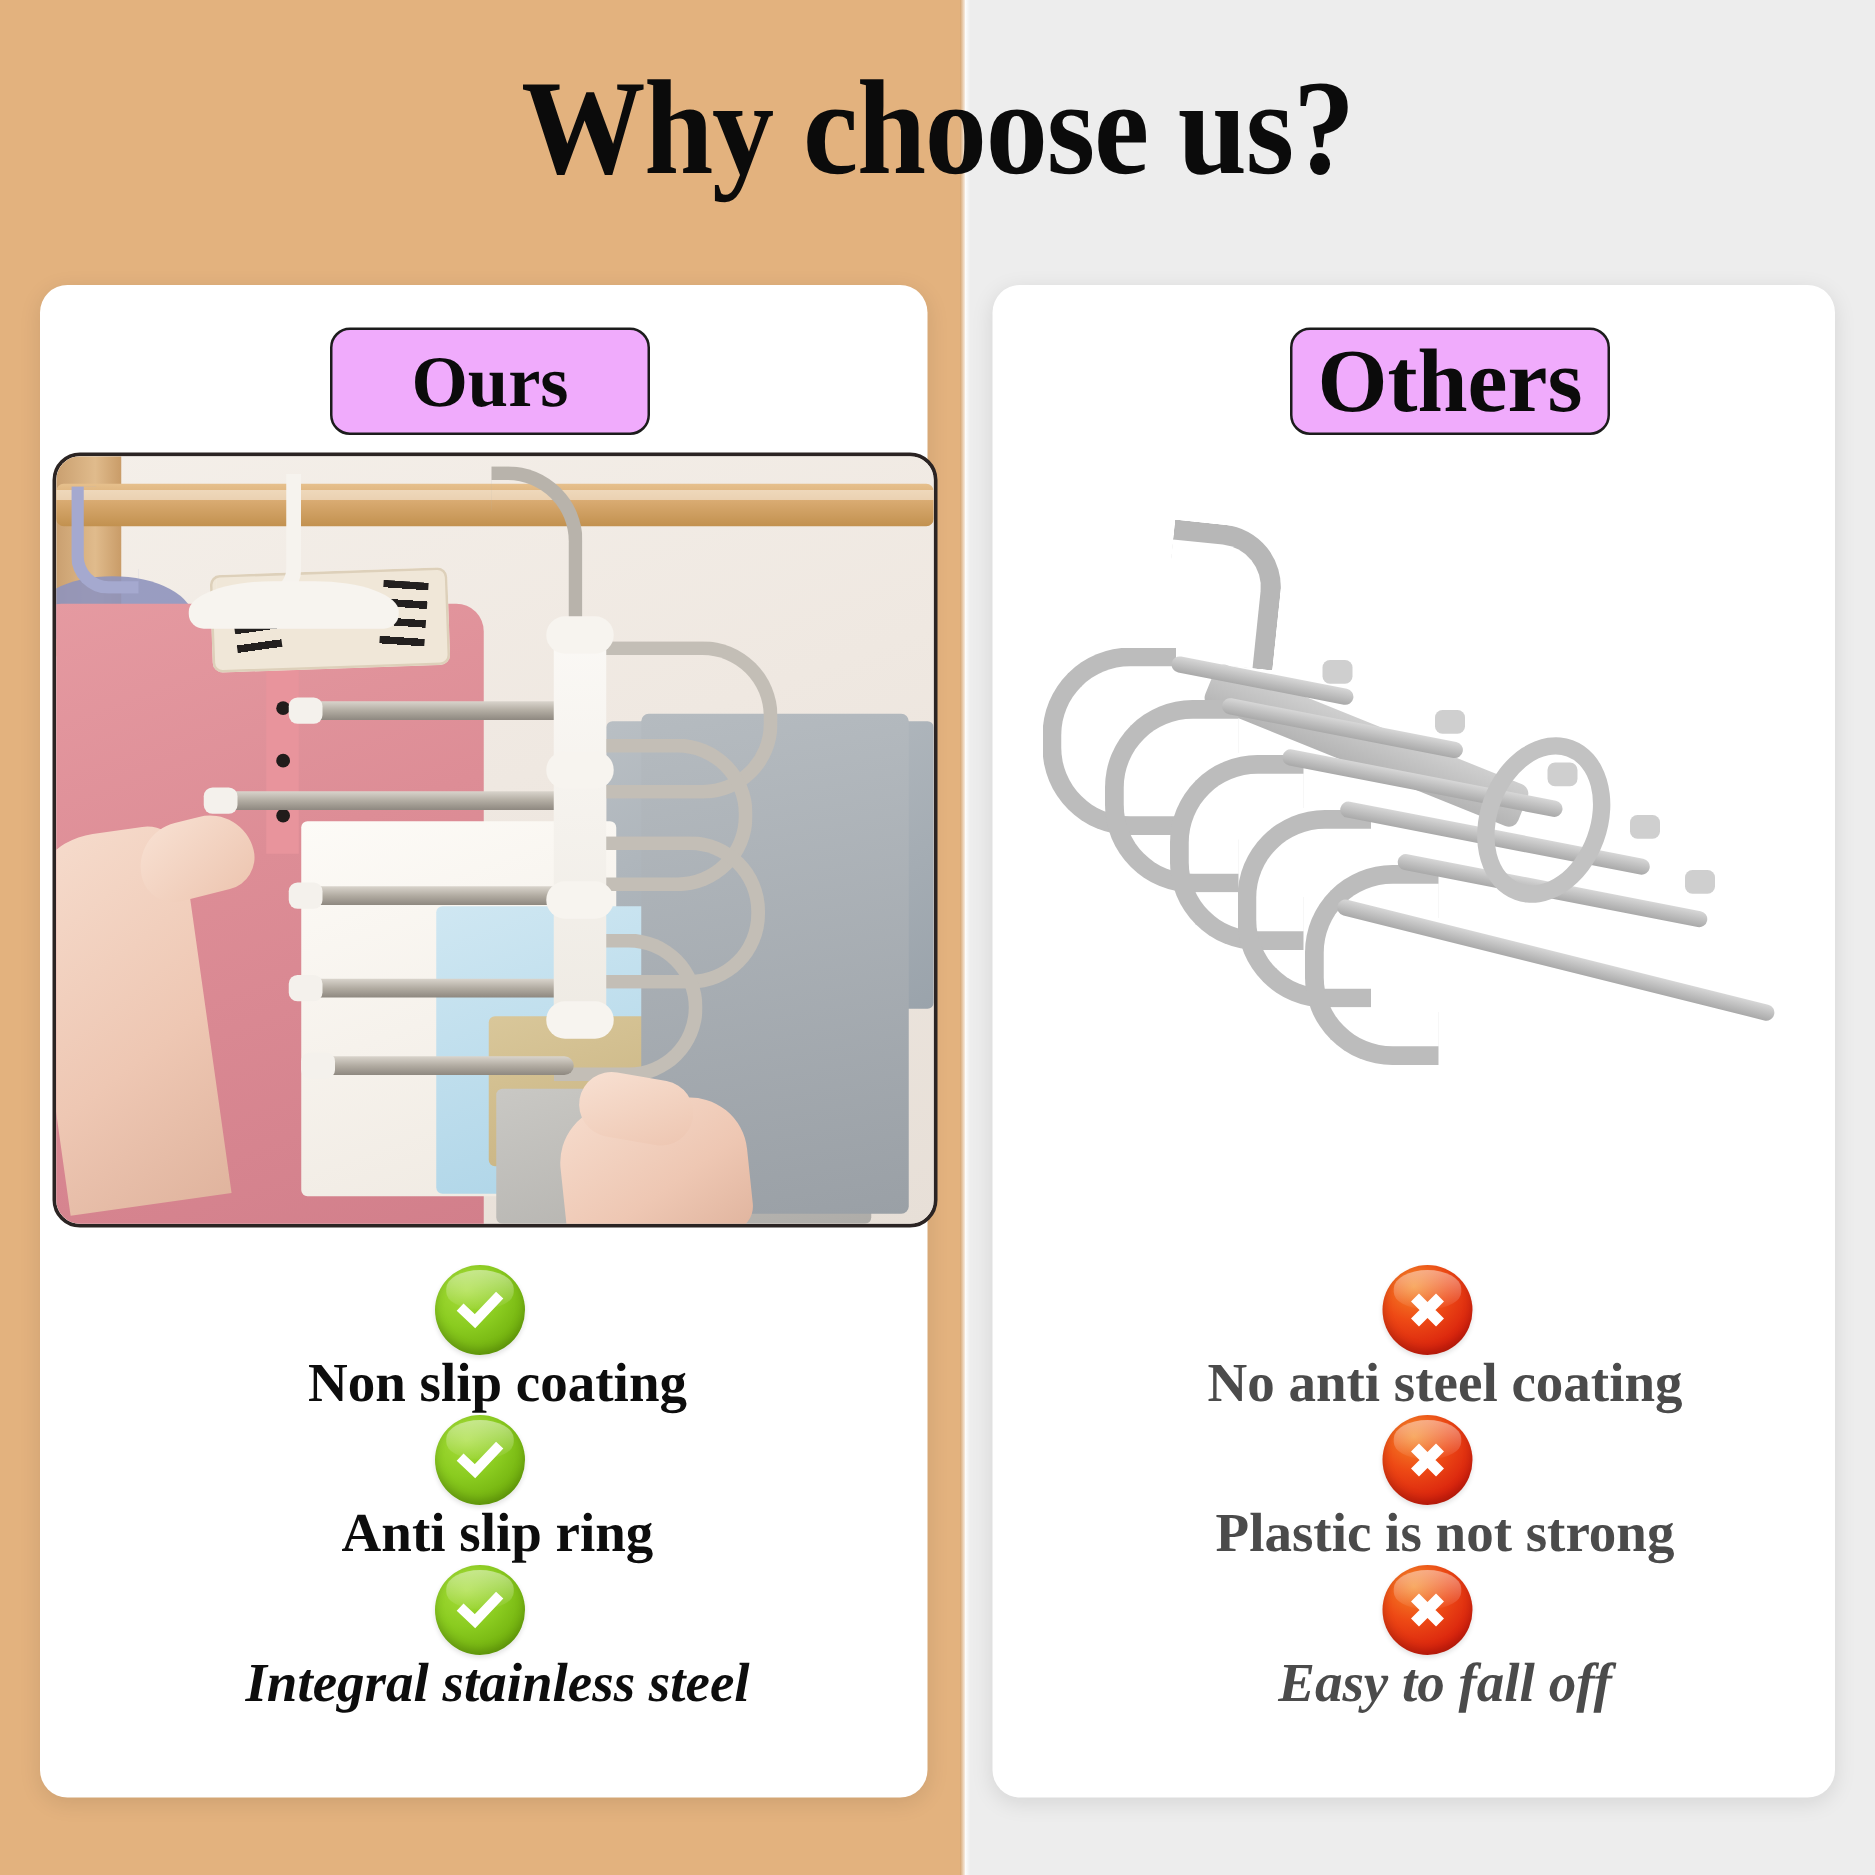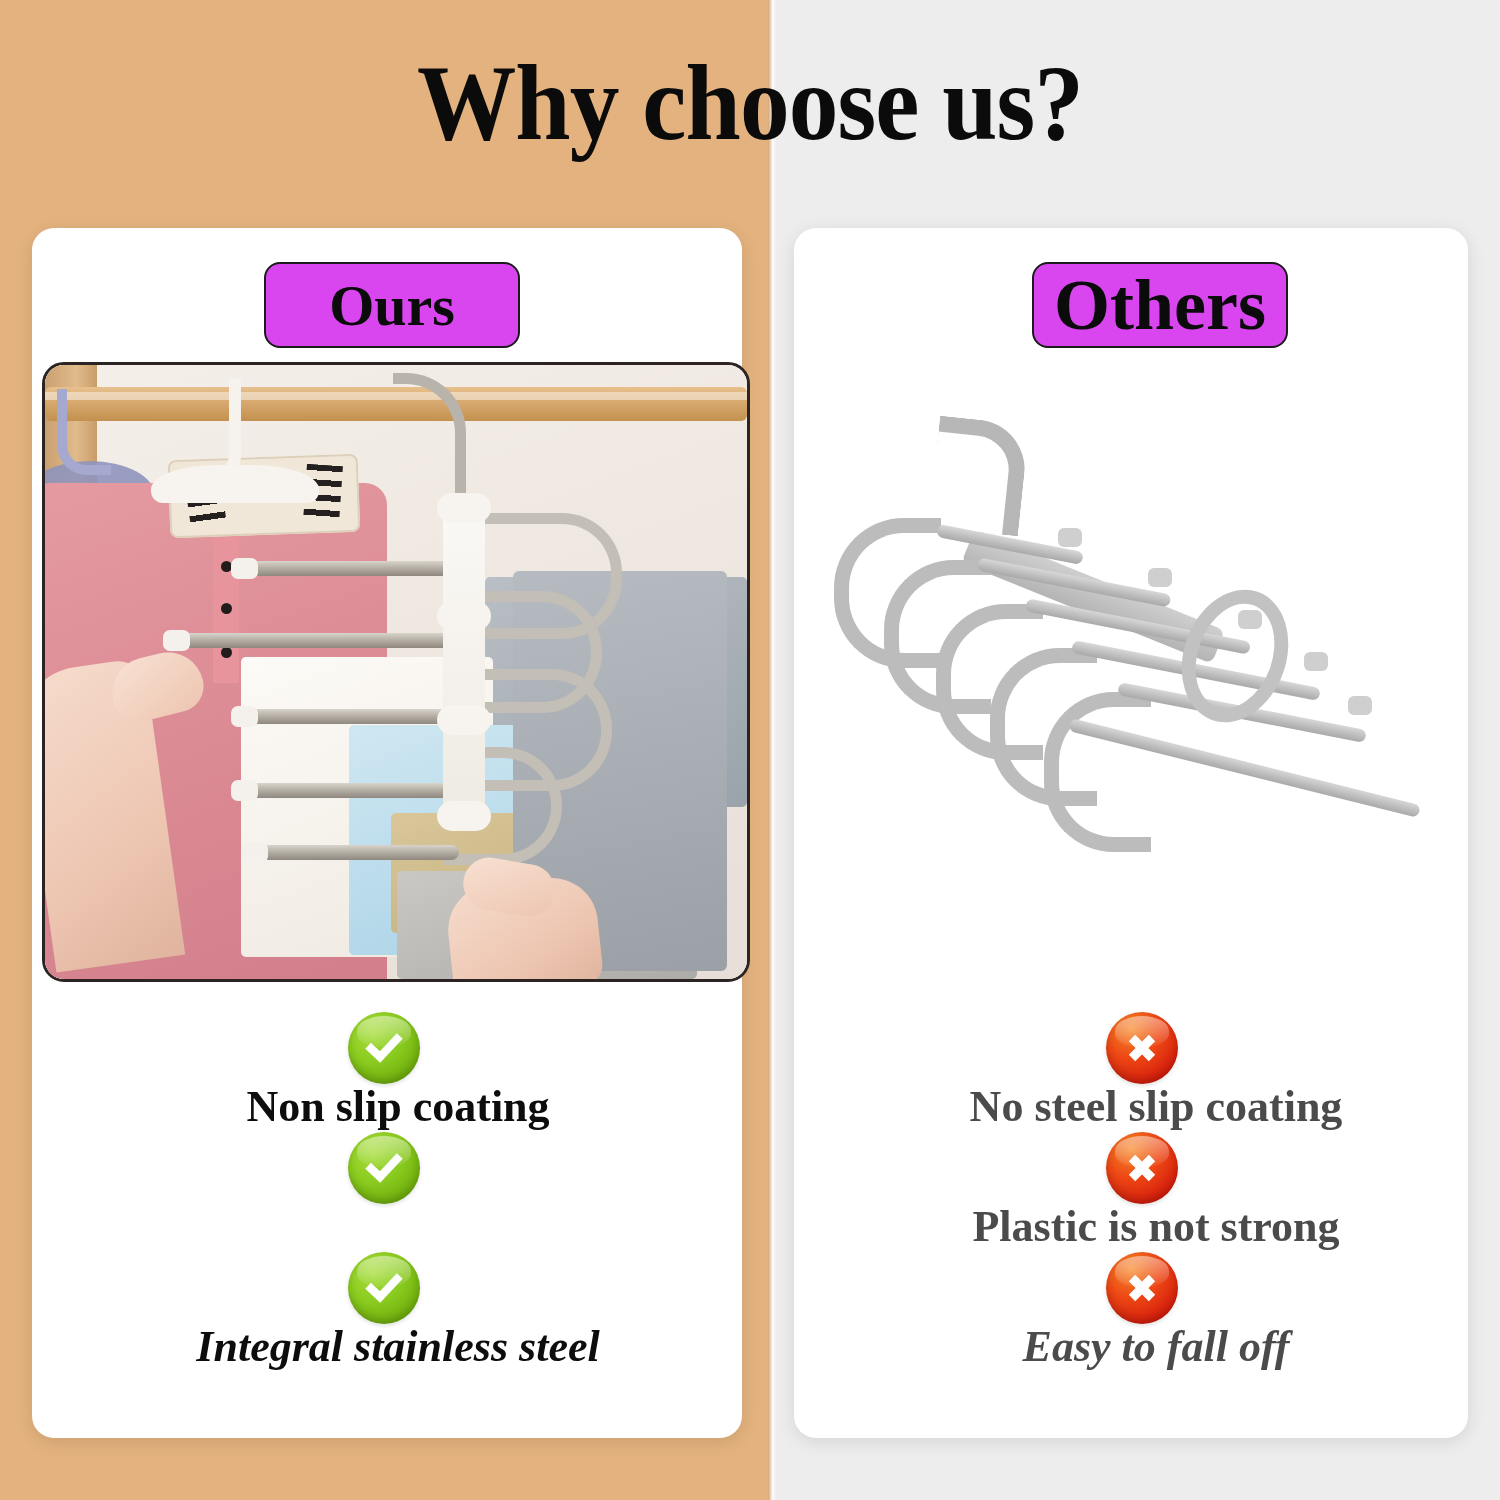--- a/index.html
+++ b/index.html
@@ -66,21 +66,21 @@
   #card-others {
     left: 794px; top: 228px;
     width: 674px; height: 1210px;
   }
 
   
   .pill {
     position: absolute;
     border: 2px solid #1c1c1c;
     border-radius: 16px;
-    background: #d946ef;
+    background: #f0abfc;
     display: flex;
     align-items: center;
     justify-content: center;
     font-weight: 700;
     color: #0b0b0b;
     font-family: "Liberation Serif", "DejaVu Serif", serif;
   }
   #pill-ours {
     left: 264px; top: 262px;
     width: 252px; height: 82px;
@@ -457,20 +457,21 @@
     <span class="feat-text">Non slip coating</span>
   </div>
 
   <div class="feat-row">
     <span class="badge ok">
       <span class="gloss"></span>
       <svg width="40" height="40" viewBox="0 0 40 40" aria-hidden="true">
         <path d="M7 20.5 L16 29 L33 11" stroke="#ffffff" stroke-width="8" stroke-linecap="square" stroke-linejoin="miter" fill="none"></path>
       </svg>
     </span>
+    <span class="feat-text">Anti slip ring</span>
   </div>
 
   <div class="feat-row">
     <span class="badge ok">
       <span class="gloss"></span>
       <svg width="40" height="40" viewBox="0 0 40 40" aria-hidden="true">
         <path d="M7 20.5 L16 29 L33 11" stroke="#ffffff" stroke-width="8" stroke-linecap="square" stroke-linejoin="miter" fill="none"></path>
       </svg>
     </span>
     <span class="feat-text">Integral stainless steel</span>
@@ -512,21 +513,21 @@
 
 <div class="feat-list" id="list-others">
 
   <div class="feat-row">
     <span class="badge no">
       <span class="gloss"></span>
       <svg width="38" height="38" viewBox="0 0 38 38" aria-hidden="true">
         <path d="M9 9 L29 29 M29 9 L9 29" stroke="#ffffff" stroke-width="9" stroke-linecap="butt" fill="none"></path>
       </svg>
     </span>
-    <span class="feat-text">No steel slip coating</span>
+    <span class="feat-text">No anti steel coating</span>
   </div>
 
   <div class="feat-row">
     <span class="badge no">
       <span class="gloss"></span>
       <svg width="38" height="38" viewBox="0 0 38 38" aria-hidden="true">
         <path d="M9 9 L29 29 M29 9 L9 29" stroke="#ffffff" stroke-width="9" stroke-linecap="butt" fill="none"></path>
       </svg>
     </span>
     <span class="feat-text">Plastic is not strong</span>

